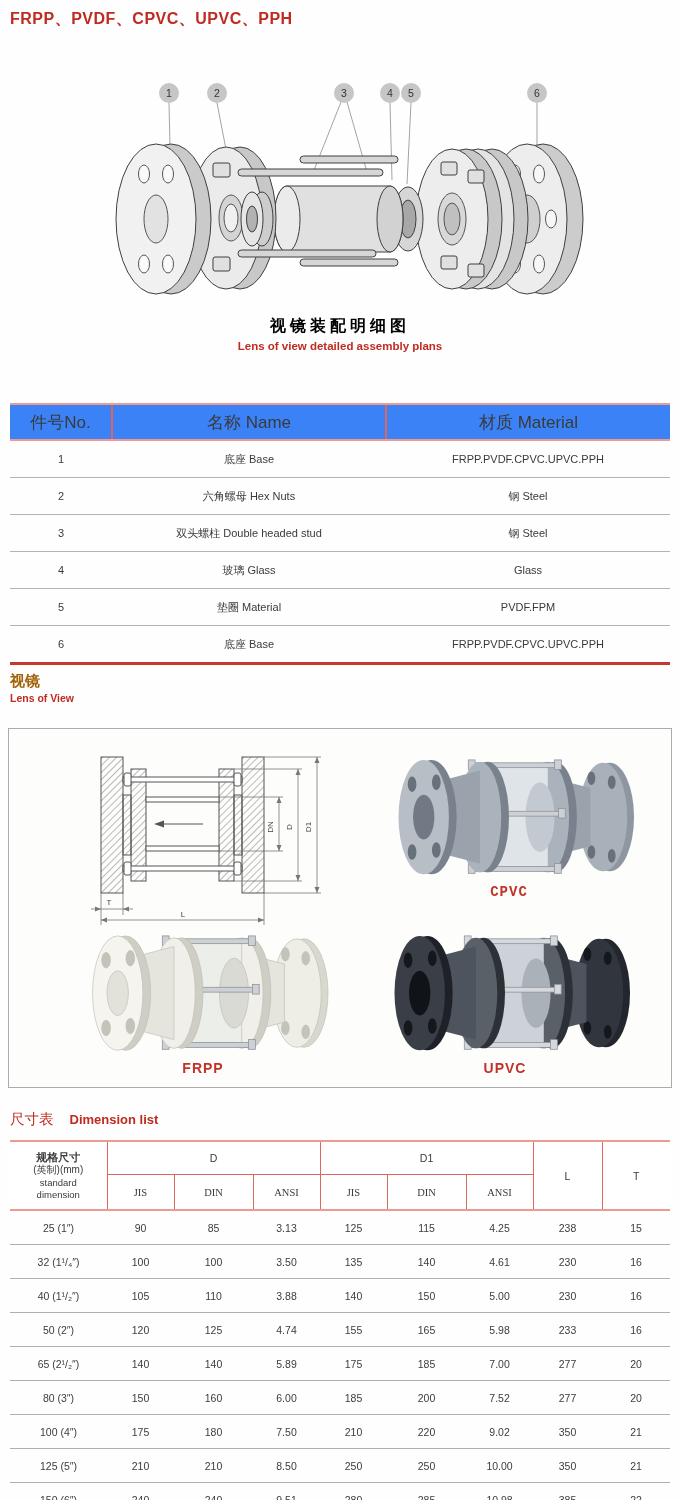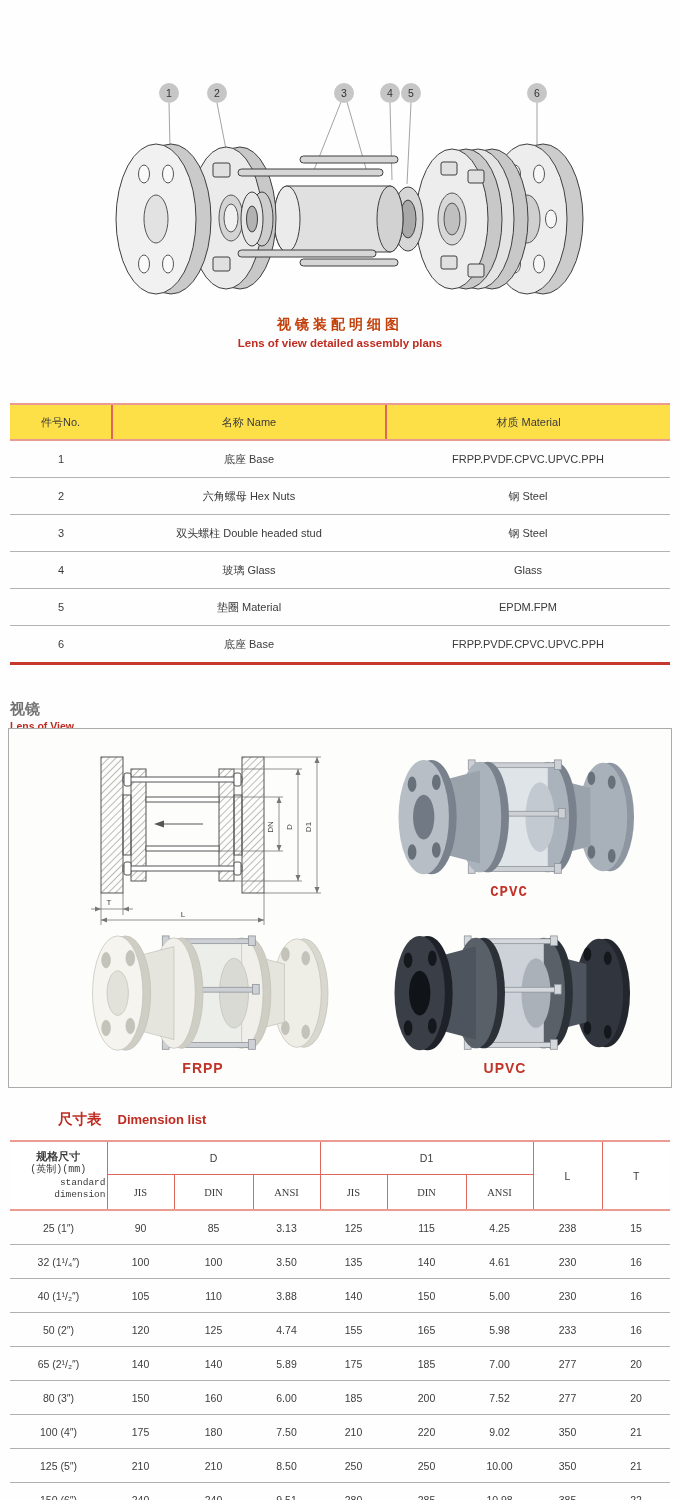--- a/index.html
+++ b/index.html
@@ -7,76 +7,77 @@
   .page { position:relative; width:680px; height:1500px; background:#fefefe; overflow:hidden; }
 
   .page-title {
     position:absolute; left:10px; top:9px;
     font-size:16px; font-weight:bold; letter-spacing:0.5px; color:#bf2b20;
   }
 
   .assembly-svg { position:absolute; left:0; top:78px; }
 
   .assembly-caption { position:absolute; top:316px; left:0; width:680px; text-align:center; }
-  .assembly-caption .zh { font-size:14px; font-weight:bold; letter-spacing:4px; color:#c2410c; }
+  .assembly-caption .zh { font-size:16px; font-weight:bold; letter-spacing:4px; color:#000000; }
   .assembly-caption .en { font-size:11.5px; font-weight:bold; margin-top:3px; color:#bf2b20; }
 
   table { border-collapse:collapse; table-layout:fixed; }
 
   .parts-table { position:absolute; left:10px; top:403px; width:660px; font-size:11px; }
   .parts-table th {
-    height:32px; font-weight:normal; font-size:11px; color:#3a3a3a;
-    border-top:2px solid #eb9b91; border-bottom:2px solid #eb9b91; background:#fde047;
+    height:32px; font-weight:normal; font-size:17px; color:#3a3a3a;
+    border-top:2px solid #eb9b91; border-bottom:2px solid #eb9b91; background:#3b82f6;
   }
   .parts-table th + th { border-left:2px solid #e0655a; }
   .parts-table td { height:34px; text-align:center; border-bottom:1px solid #b3b3b3; }
   .parts-table tbody tr:last-child td { border-bottom:3px solid #c6372c; }
 
   .lens-header { position:absolute; left:10px; top:673px; line-height:1.1; }
-  .lens-header .zh { font-size:15px; font-weight:bold; color:#737373;margin-top:28px; }
+  .lens-header .zh { font-size:15px; font-weight:bold; color:#a16207; }
   .lens-header .en { font-size:10.5px; font-weight:bold; color:#bf2b20; margin-top:3px;text-align:right; }
 
   .lens-box {
     position:absolute; left:8px; top:728px; width:662px; height:358px;
     border:1px solid #ababab; background:#fdfdfc;
   }
   .lens-box svg { position:absolute; }
   .product-label {
     position:absolute; width:252px; text-align:center;
     font-size:14px; font-weight:bold; letter-spacing:1px; color:#c23329;
   }
 
   .dim-header { position:absolute; left:10px; top:1110px; color:#bf2b20; }
-  .dim-header .zh { font-size:14.5px; font-weight:bold;margin-left:48px; }
+  .dim-header .zh { font-size:14.5px; font-weight:normal; }
   .dim-header .en { font-size:13px; font-weight:bold; margin-left:16px; }
 
   .dim-table { position:absolute; left:10px; top:1140px; width:660px; font-size:10.5px; }
   .dim-table th { font-weight:normal; color:#3a3a3a; background:#fff; }
   .dim-table .h1 th { height:30px; border-top:2px solid #eb9b91; }
   .dim-table .h2 th { height:32px; }
-  .dim-table th.spec { border-right:1.5px solid #e0655a; border-bottom:2px solid #eb9b91;font-family:Liberation Mono, monospace; }
+  .dim-table th.spec { border-right:1.5px solid #e0655a; border-bottom:2px solid #eb9b91; }
   .dim-table th.grp { border-bottom:1.5px solid #e0655a; }
   .dim-table th.d1grp, .dim-table th.lcol, .dim-table th.tcol { border-left:1.5px solid #e0655a; }
   .dim-table th.lcol, .dim-table th.tcol { border-bottom:2px solid #eb9b91; }
   .dim-table .h2 th { border-bottom:2px solid #eb9b91;font-family:Liberation Serif, serif; }
   .dim-table .h2 th + th { border-left:1.5px solid #e0655a; }
   .dim-table .spec-lines { line-height:1.25; }
   .dim-table .spec-lines .l1 { font-weight:bold; font-size:11px; }
   .dim-table .spec-lines .l2 { font-size:10px; }
-  .dim-table .spec-lines .l3 { font-size:9.5px;text-align:right; }
+  .dim-table .spec-lines .l3 { font-size:9.5px; }
   .dim-table td { height:31px; text-align:center; border-bottom:1px solid #b0b0b0; color:#3c3c3c; }
   .dim-table tbody tr:last-child td { border-bottom:3px solid #c6372c; }
 
   .lbl { font-size:8px; fill:#444; }
 </style>
 </head>
 <body>
 
 <div class="page">
 
+  <div class="page-title">FRPP、PVDF、CPVC、UPVC、PPH</div>
 
   <svg class="assembly-svg" width="680" height="235" viewBox="0 0 680 235">
     <g stroke="#999" stroke-width="0.9">
       <line x1="169" y1="25" x2="170" y2="70"></line>
       <line x1="217" y1="25" x2="230" y2="92"></line>
       <line x1="341" y1="24" x2="314" y2="92"></line>
       <line x1="347" y1="24" x2="367" y2="94"></line>
       <line x1="390" y1="25" x2="392" y2="102"></line>
       <line x1="411" y1="25" x2="407" y2="106"></line>
       <line x1="537" y1="25" x2="537" y2="72"></line>
@@ -215,21 +216,21 @@
           <td>钢 Steel</td>
         </tr>
         <tr>
           <td>4</td>
           <td>玻璃 Glass</td>
           <td>Glass</td>
         </tr>
         <tr>
           <td>5</td>
           <td>垫圈 Material</td>
-          <td>EPDM.FPM</td>
+          <td>PVDF.FPM</td>
         </tr>
         <tr>
           <td>6</td>
           <td>底座 Base</td>
           <td>FRPP.PVDF.CPVC.UPVC.PPH</td>
         </tr>
       </tbody>
   </table>
 
   <div class="lens-header">

